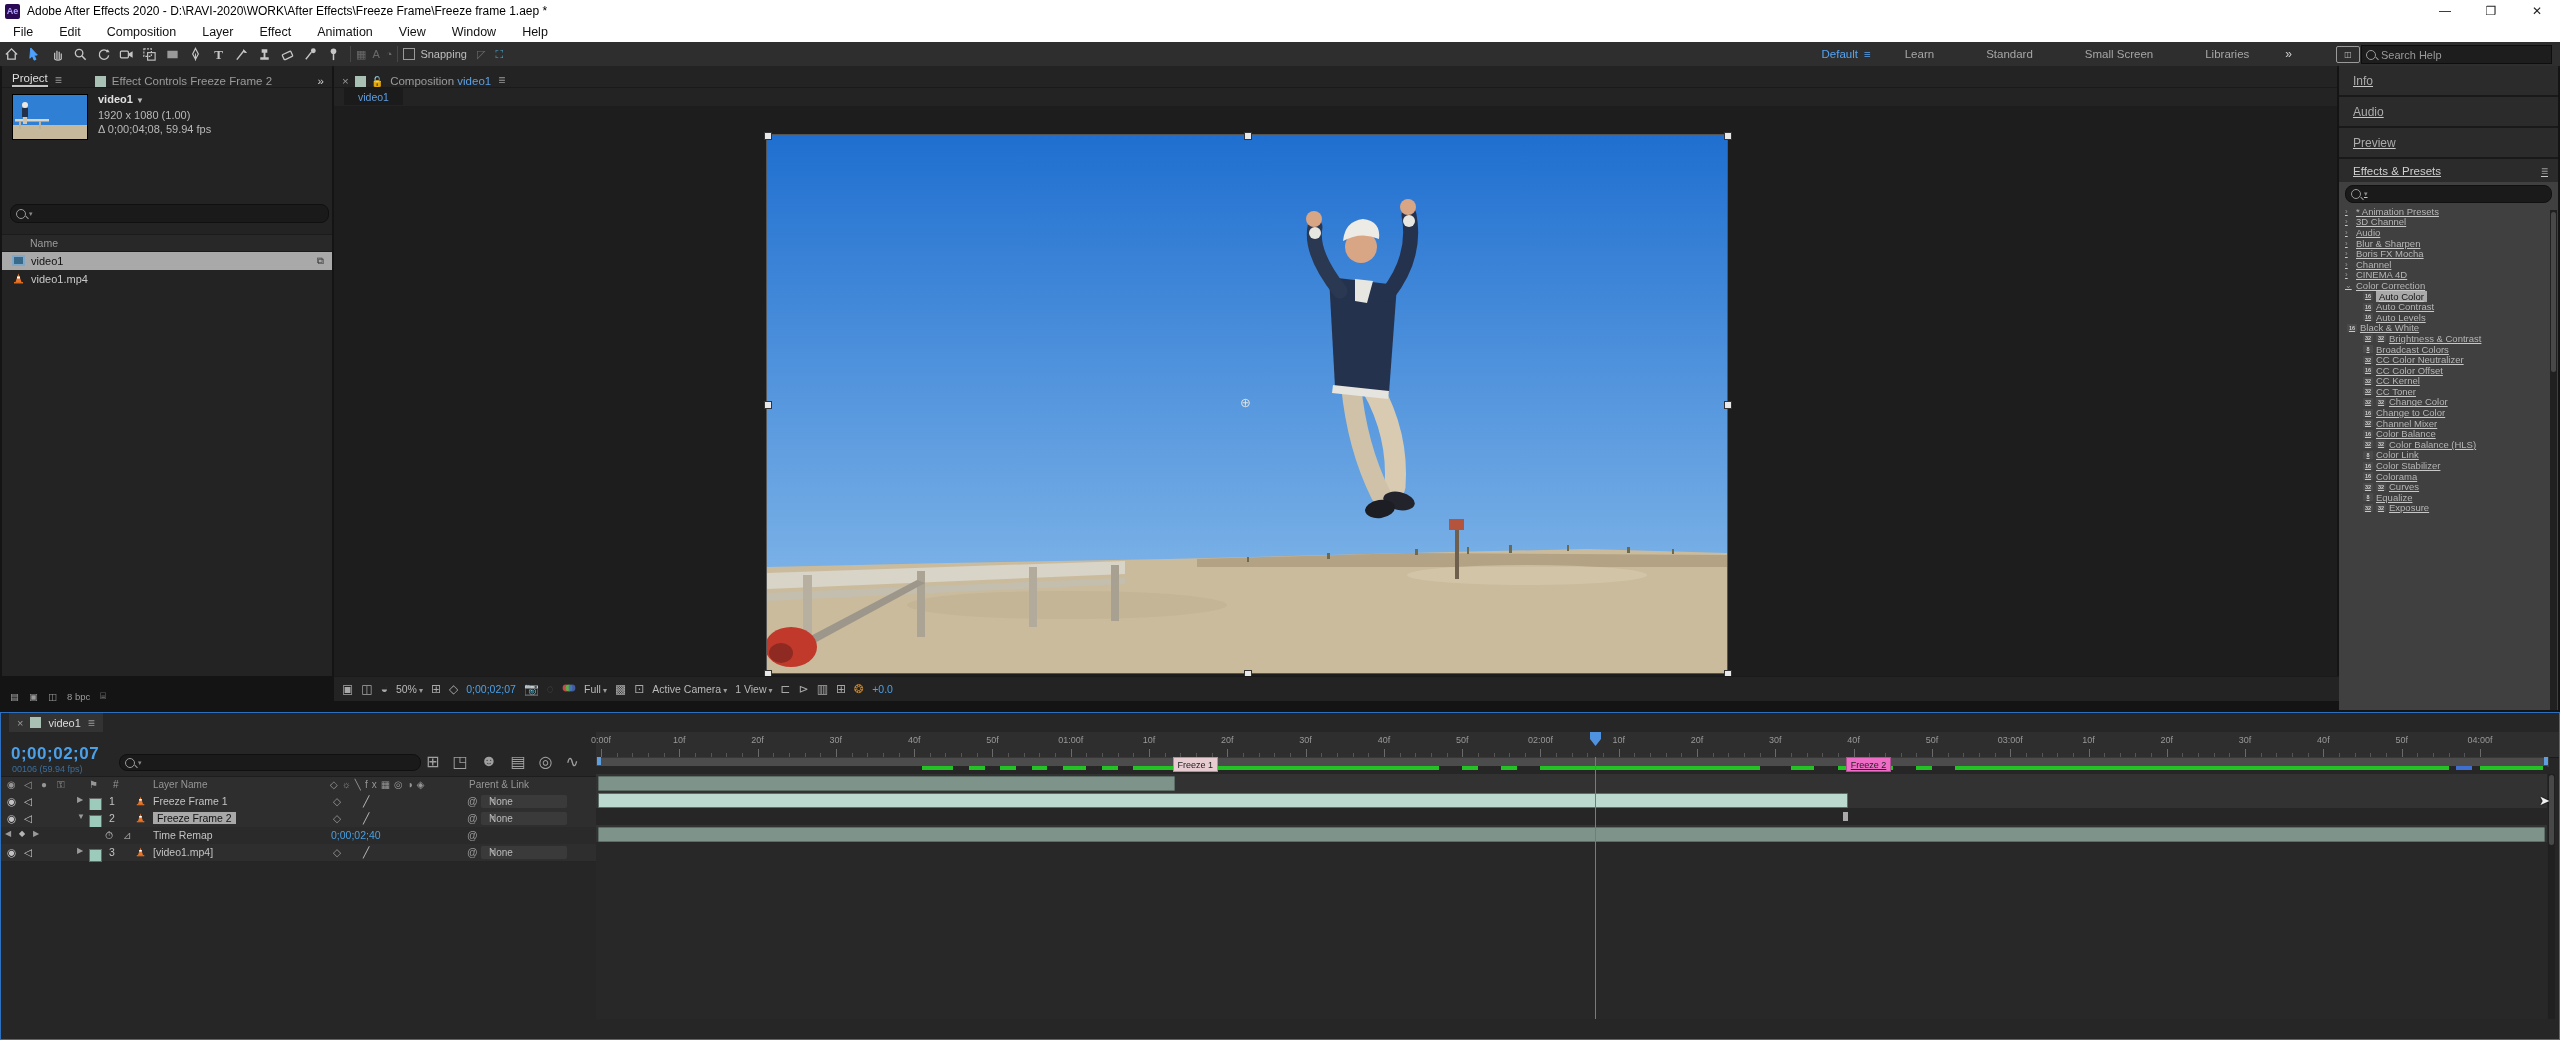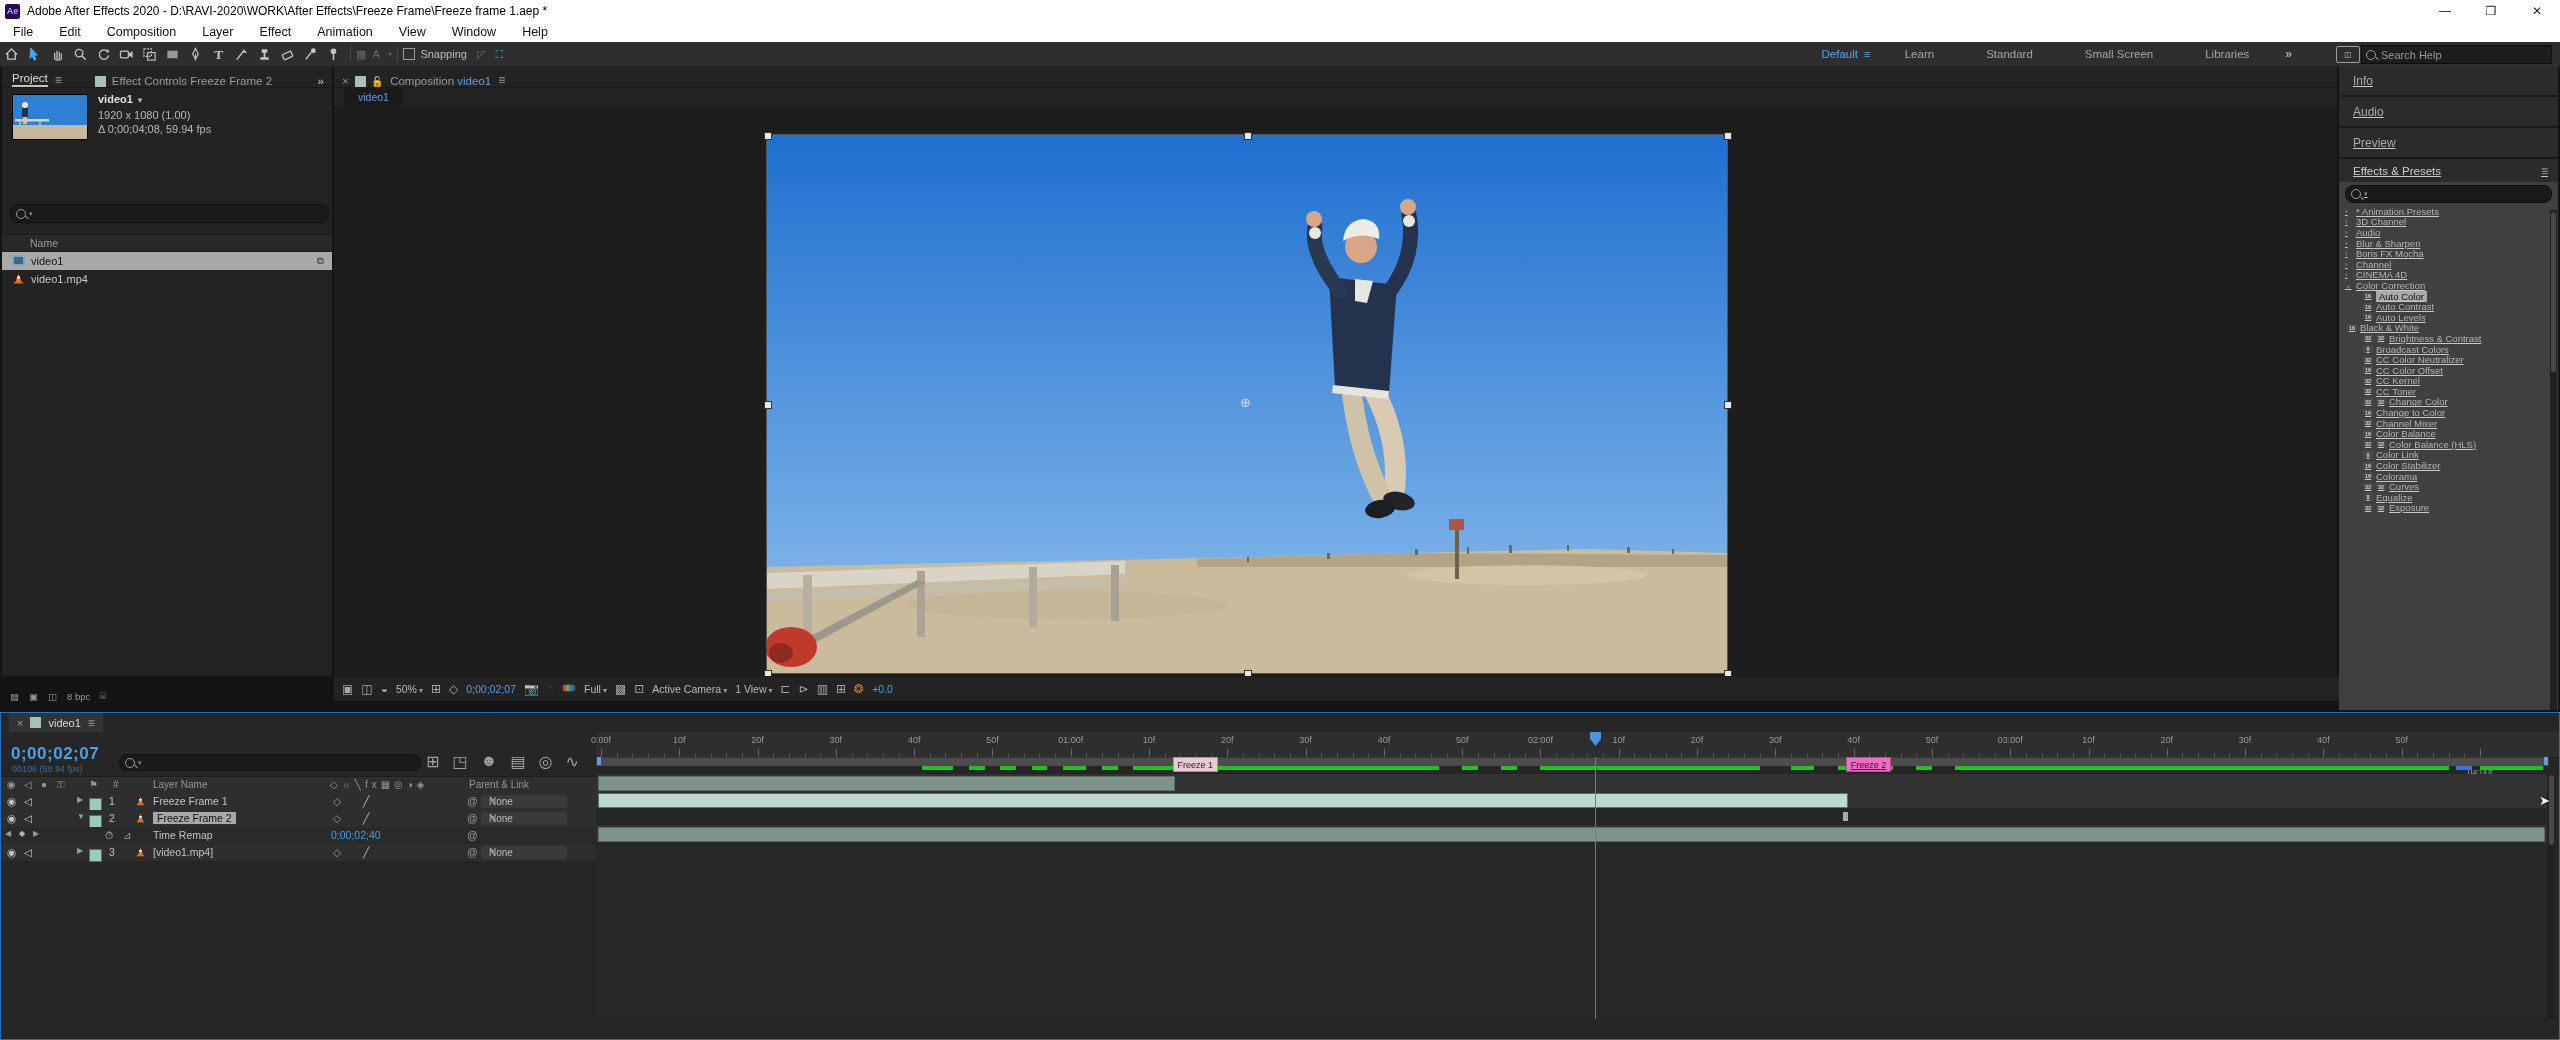--- a/index.html
+++ b/index.html
@@ -819,21 +819,21 @@
       <span class="rtick" style="left: 1743.04px; height: 4px; background: rgb(85, 85, 85);"></span>
       <span class="rtick" style="left: 1758.7px; height: 4px; background: rgb(85, 85, 85);"></span>
       <span class="rtick" style="left: 1774.35px; height: 4px; background: rgb(85, 85, 85);"></span>
       <span class="rtick" style="left: 1790.01px; height: 4px; background: rgb(85, 85, 85);"></span>
       <span class="rlabel" style="left: 1805.67px;">50f</span>
       <span class="rtick" style="left: 1805.67px; height: 8px;"></span>
       <span class="rtick" style="left: 1821.33px; height: 4px; background: rgb(85, 85, 85);"></span>
       <span class="rtick" style="left: 1836.99px; height: 4px; background: rgb(85, 85, 85);"></span>
       <span class="rtick" style="left: 1852.64px; height: 4px; background: rgb(85, 85, 85);"></span>
       <span class="rtick" style="left: 1868.3px; height: 4px; background: rgb(85, 85, 85);"></span>
-      <span class="rlabel" style="left: 1883.96px; margin-top: 32px;">04:00f</span>
+      <span class="rlabel" style="left: 1883.96px;">04:00f</span>
       <span class="rtick" style="left: 1883.96px; height: 8px;"></span>
     </div>
   <div class="abs workarea">
     <div class="wa-brk" style="left:0"></div>
     <div class="wa-brk" style="right:0"></div>
   </div>
   <div class="abs cachebar" id="cachebar">
       <div class="cseg" style="left: 325.989px; width: 31.316px;"></div>
       <div class="cseg" style="left: 372.963px; width: 15.658px;"></div>
       <div class="cseg" style="left: 404.279px; width: 15.658px;"></div>

